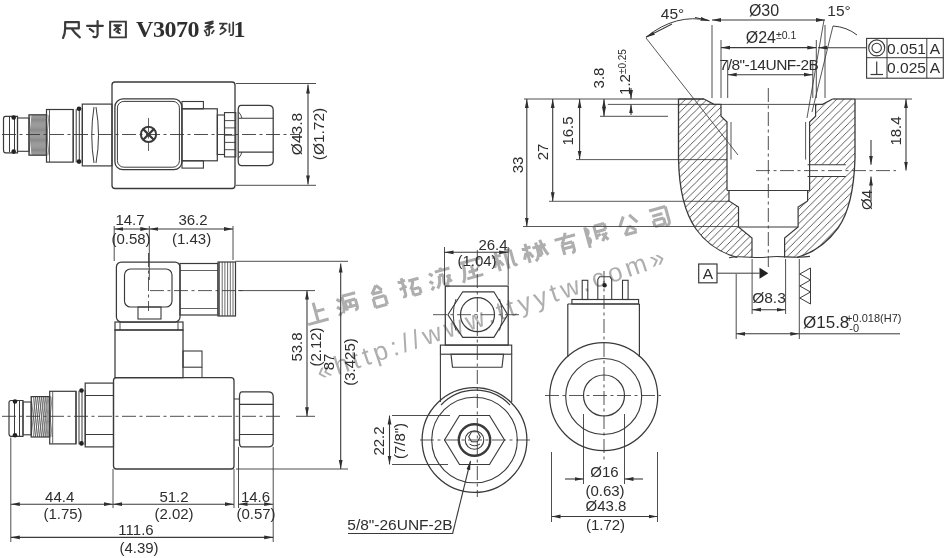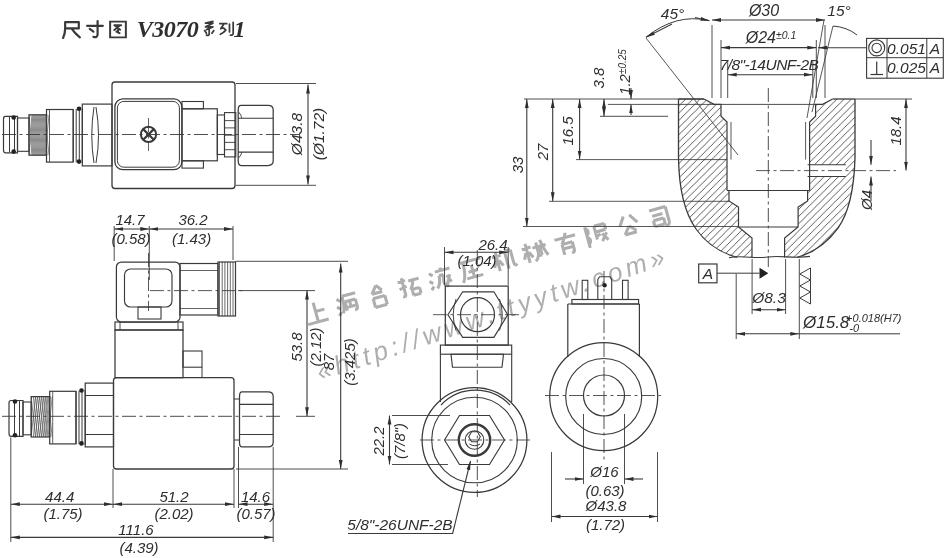--- a/index.html
+++ b/index.html
@@ -1,16 +1,16 @@
 <!DOCTYPE html>
 <html><head>
 <meta charset="utf-8">
 <style>
 html,body{margin:0;padding:0;background:#fff;}
-#wrap{position:relative;width:950px;height:558px;background:#fff;overflow:hidden;font-style:italic;}
+#wrap{position:relative;width:950px;height:558px;background:#fff;overflow:hidden;}
 </style>
 </head>
 <body>
 <div id="wrap">
 <svg width="950" height="558" viewBox="0 0 950 558">
 <defs>
 <marker id="ar" viewBox="-9 -2.5 9 5" refX="0" refY="0" markerWidth="9" markerHeight="5" orient="auto-start-reverse" markerUnits="userSpaceOnUse">
           <path d="M0,0 L-9,1.9 L-9,-1.9 Z" fill="#2e2e2e"></path>
         </marker>
 <pattern id="hatch" width="7.2" height="7.2" patternUnits="userSpaceOnUse">

